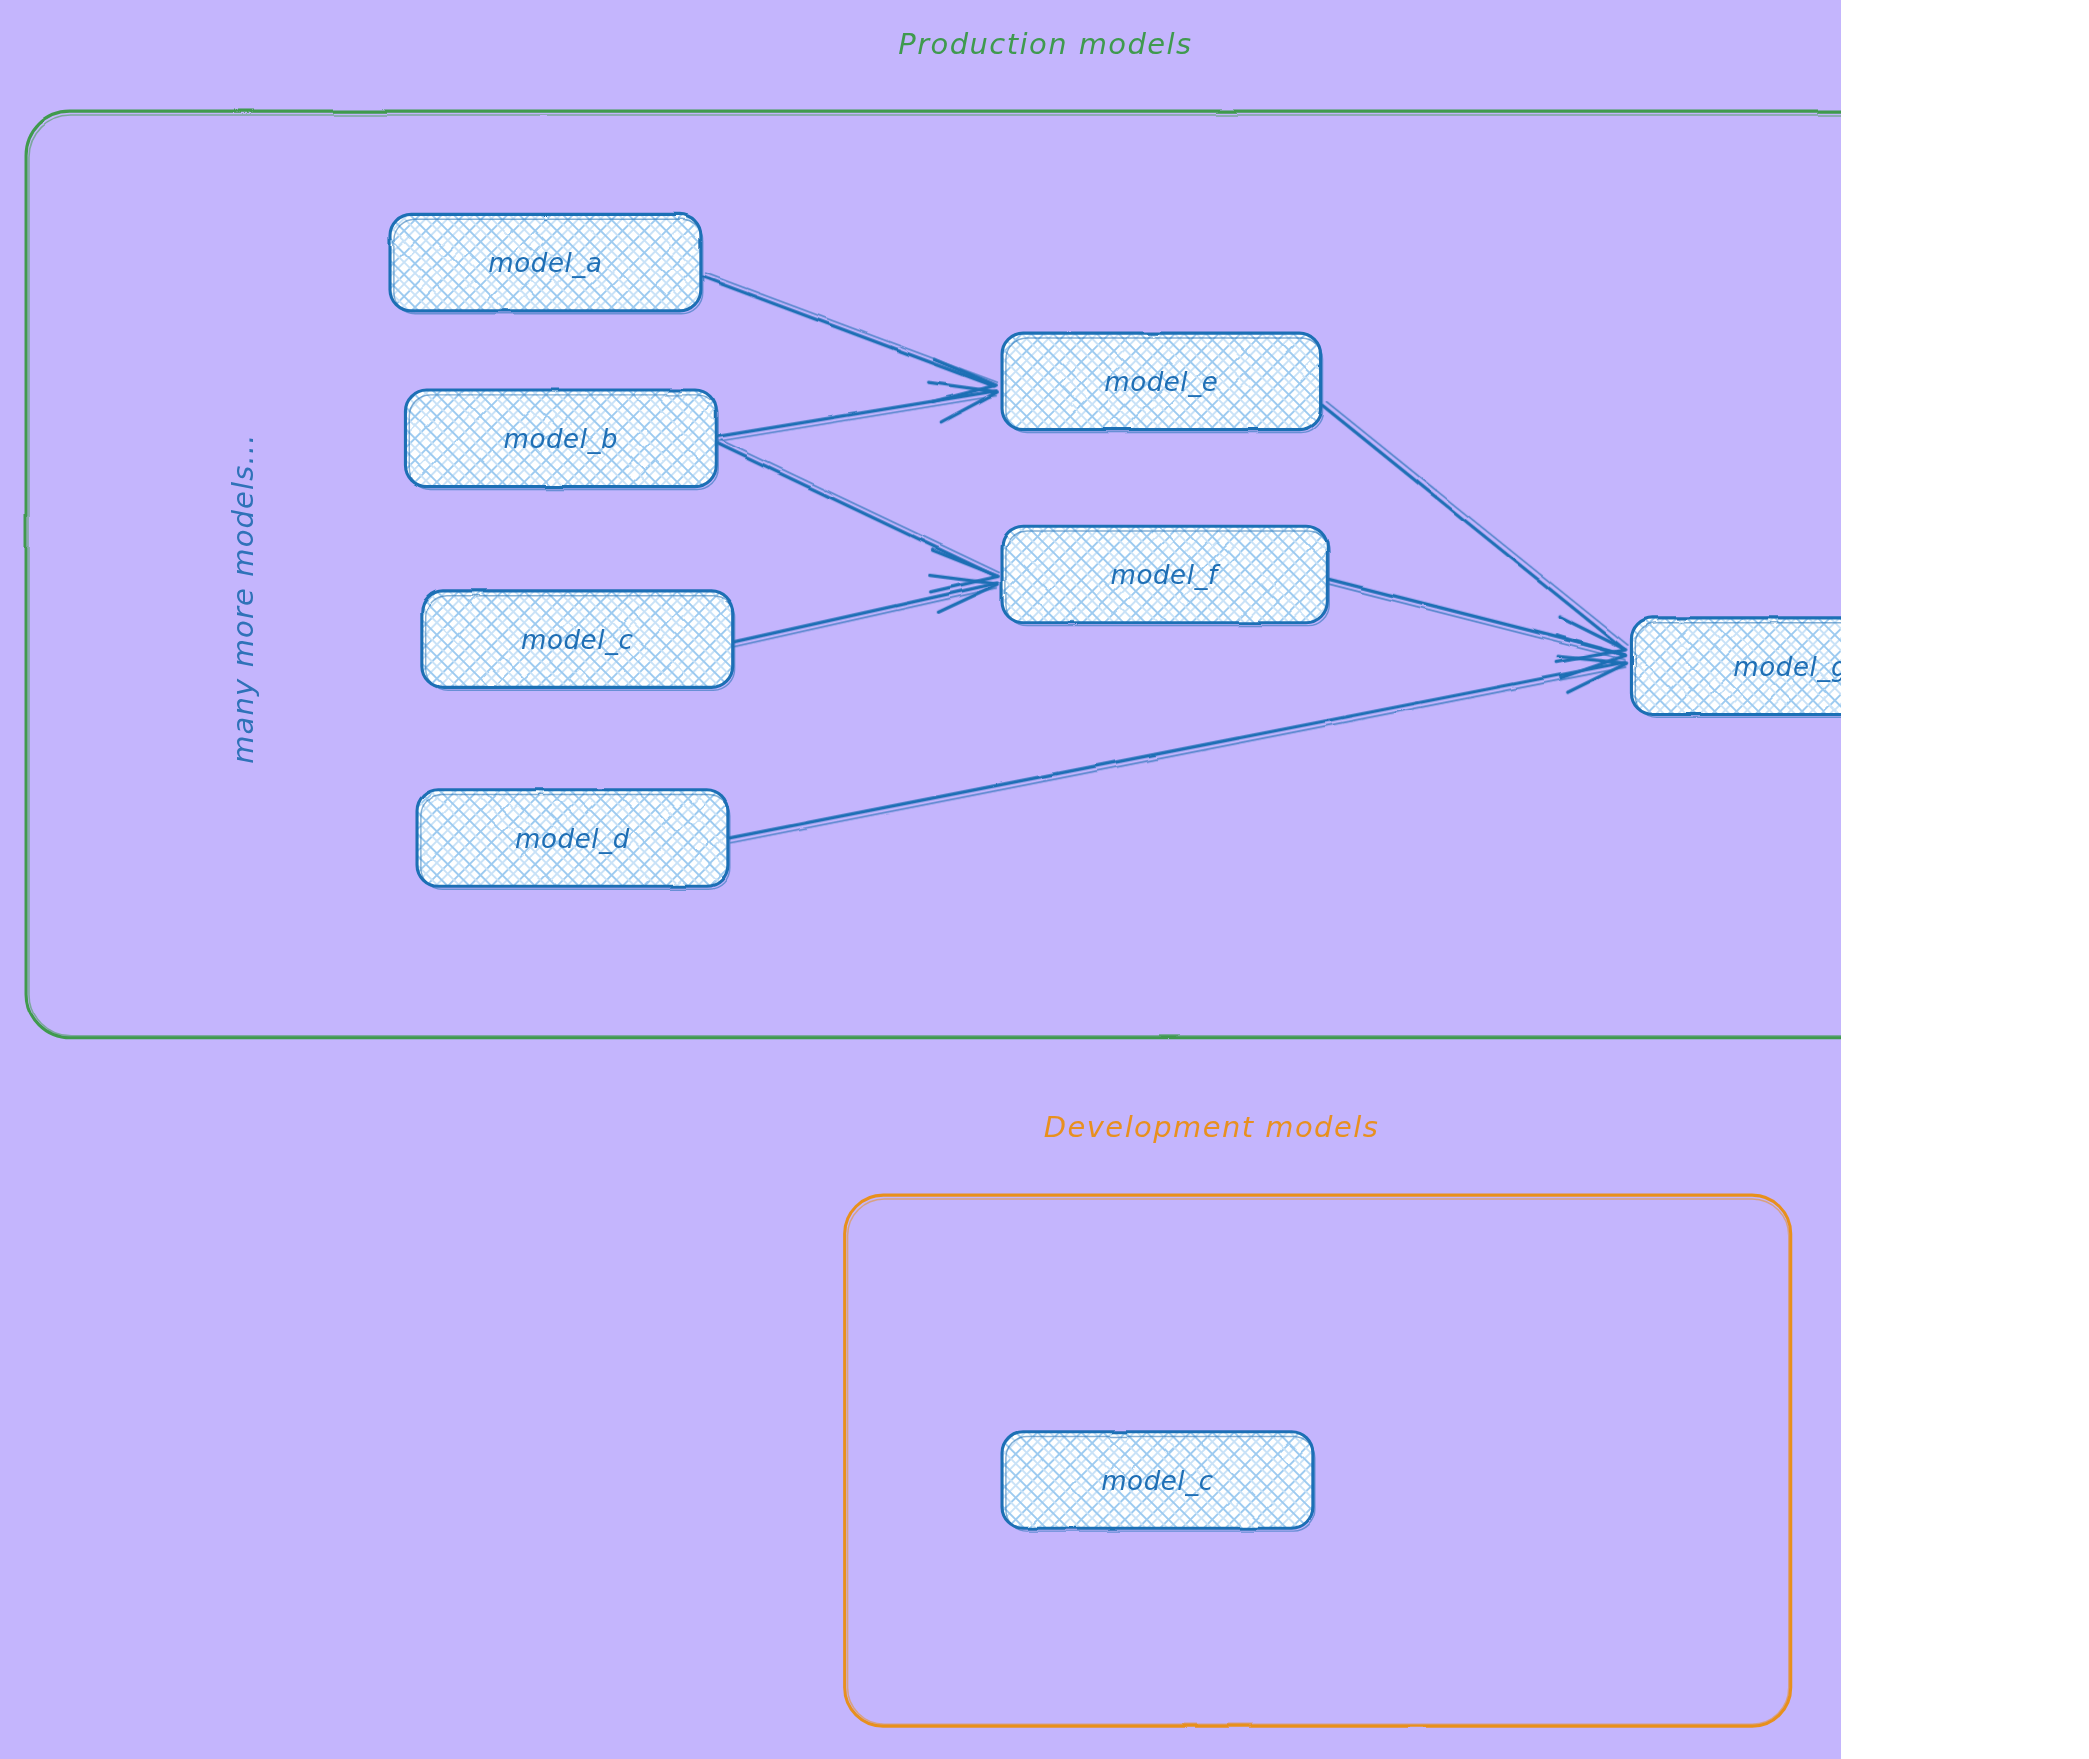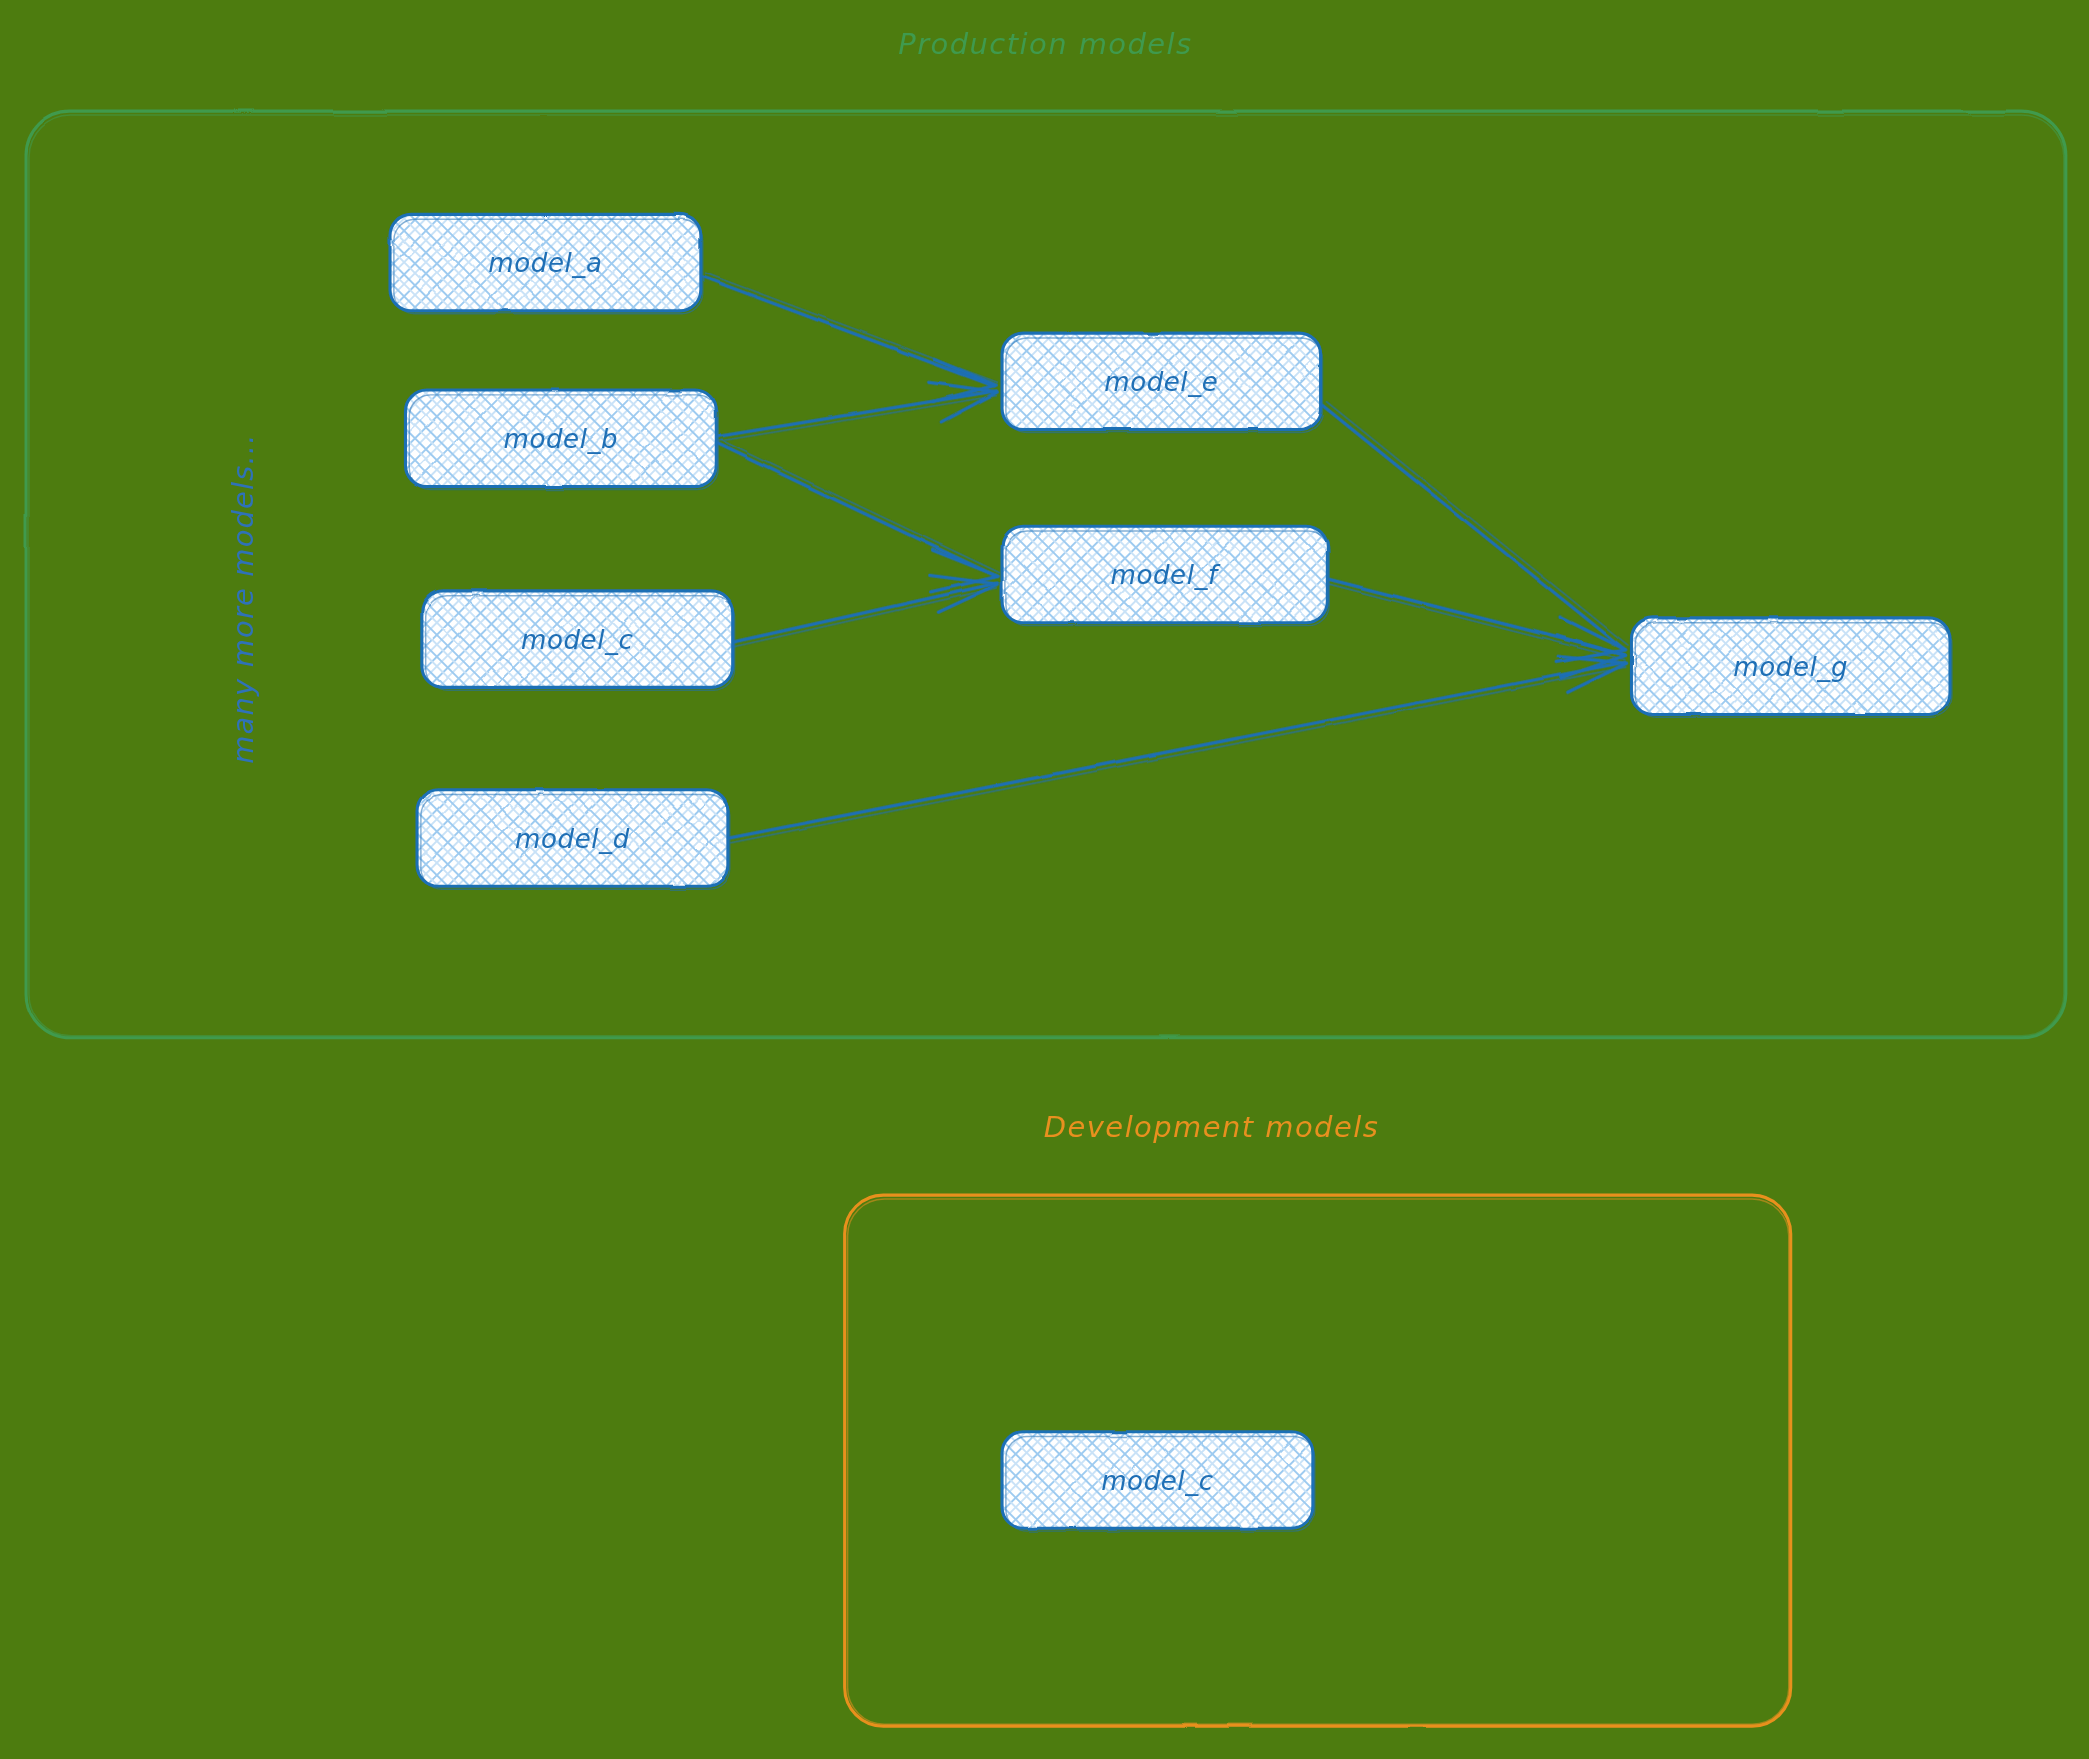--- a/index.html
+++ b/index.html
@@ -5,23 +5,23 @@
   html, body {
     margin: 0;
     padding: 0;
     background: #ffffff;
   }
   body {
     font-family: "DejaVu Sans", sans-serif;
   }
   #canvas {
     position: relative;
-    width: 2089px;
+    width: 1841px;
     height: 1759px;
-    background: #4d7c0f;
+    background: #c4b5fd;
     overflow: hidden;
   }
   #diagram-svg {
     position: absolute;
     left: 0;
     top: 0;
     width: 2089px;
     height: 1759px;
   }
   .grp-label {

